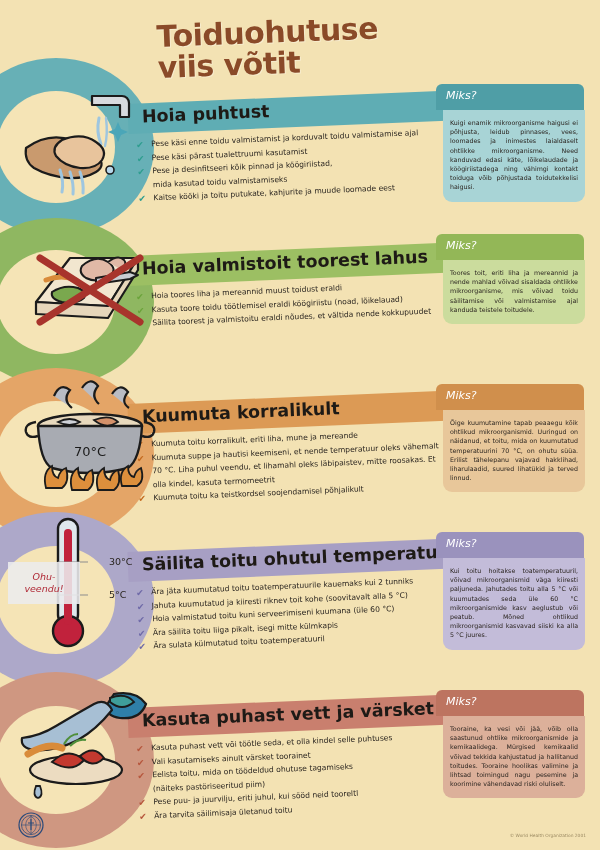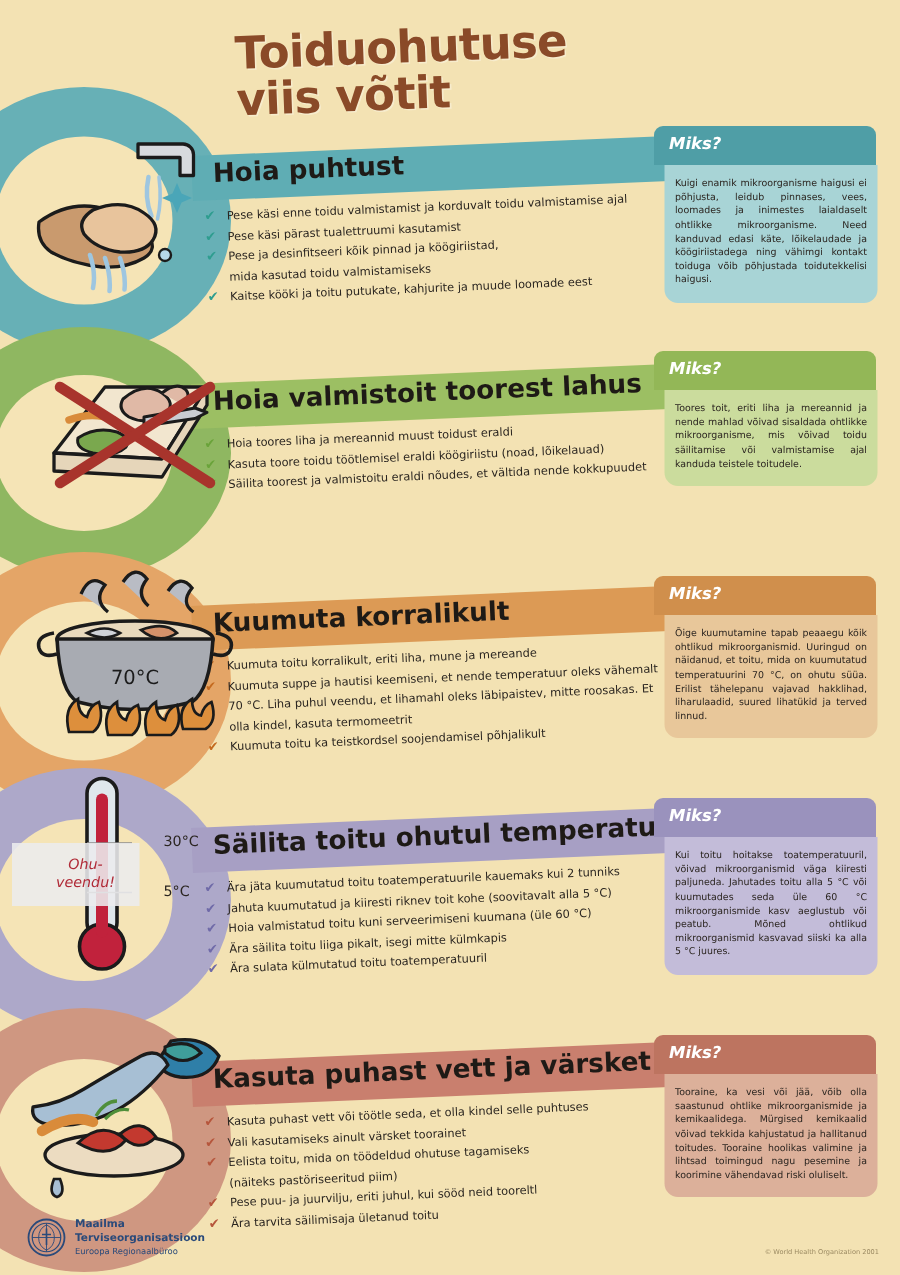--- a/index.html
+++ b/index.html
@@ -54,35 +54,35 @@
     position:absolute;left:2px;top:0px;font-size:9px;font-weight:bold;
   }
 
   
   .why{position:absolute;width:148px;z-index:12;}
   .whytab{
     position:absolute;left:0;top:0;width:148px;height:26px;
     border-radius:6px 6px 0 0;
   }
   .whytab .lbl{
-    position:absolute;left:10px;top:5px;color:#fff;font-weight:bold;
+    position:absolute;left:10px;top:5px;color:#fff;font-weight:normal;
     font-size:11px;font-style:italic;
   }
   .whybody{
     position:absolute;left:7px;top:26px;width:128px;
     padding:8px 7px 10px 7px;border-radius:0 0 9px 9px;
     font-size:6.3px;line-height:1.46;color:#2b2520;text-align:justify;
   }
 
   
   .ill{position:absolute;z-index:15;}
   .dangerbox{
     position:absolute;left:8px;top:562px;width:72px;height:42px;
     background:rgba(236,236,238,.88);z-index:16;
-    display:flex;align-items:center;justify-content:center;padding-left:13px;
+    display:flex;align-items:center;justify-content:center;
   }
   .dangerbox span{
     color:#b02a37;font-style:italic;font-size:9.5px;text-align:center;
     line-height:1.25;
   }
   .thermlabel{position:absolute;z-index:17;font-size:9.5px;color:#2a2520;}
 
   
   .logo{position:absolute;left:18px;top:812px;z-index:25;display:flex;align-items:center;gap:6px;}
   .logo .txt div:nth-child(1),.logo .txt div:nth-child(2){
@@ -286,19 +286,14 @@
 
 <div class="logo">
   <svg width="26" height="26" viewBox="0 0 26 26">
     <circle cx="13" cy="13" r="12" fill="none" stroke="#2a4a7a" stroke-width="1.2"></circle>
     <circle cx="13" cy="13" r="9.5" fill="none" stroke="#2a4a7a" stroke-width="0.8"></circle>
     <path d="M13 4.5 a9.5 9.5 0 0 0 0 17 a9.5 9.5 0 0 0 0 -17 z" fill="none" stroke="#2a4a7a" stroke-width="0.6"></path>
     <line x1="3.5" y1="13" x2="22.5" y2="13" stroke="#2a4a7a" stroke-width="0.6"></line>
     <line x1="13" y1="3.5" x2="13" y2="22.5" stroke="#2a4a7a" stroke-width="0.6"></line>
     <path d="M13 7 v11 M10 11 h6" stroke="#2a4a7a" stroke-width="1.1"></path>
   </svg>
-  <div class="txt">
-    <div>Maailma</div>
-    <div>Terviseorganisatsioon</div>
-    <div>Euroopa Regionaalbüroo</div>
-  </div>
 </div>
 <div class="copy">© World Health Organization 2001</div>
 
 </body></html>

